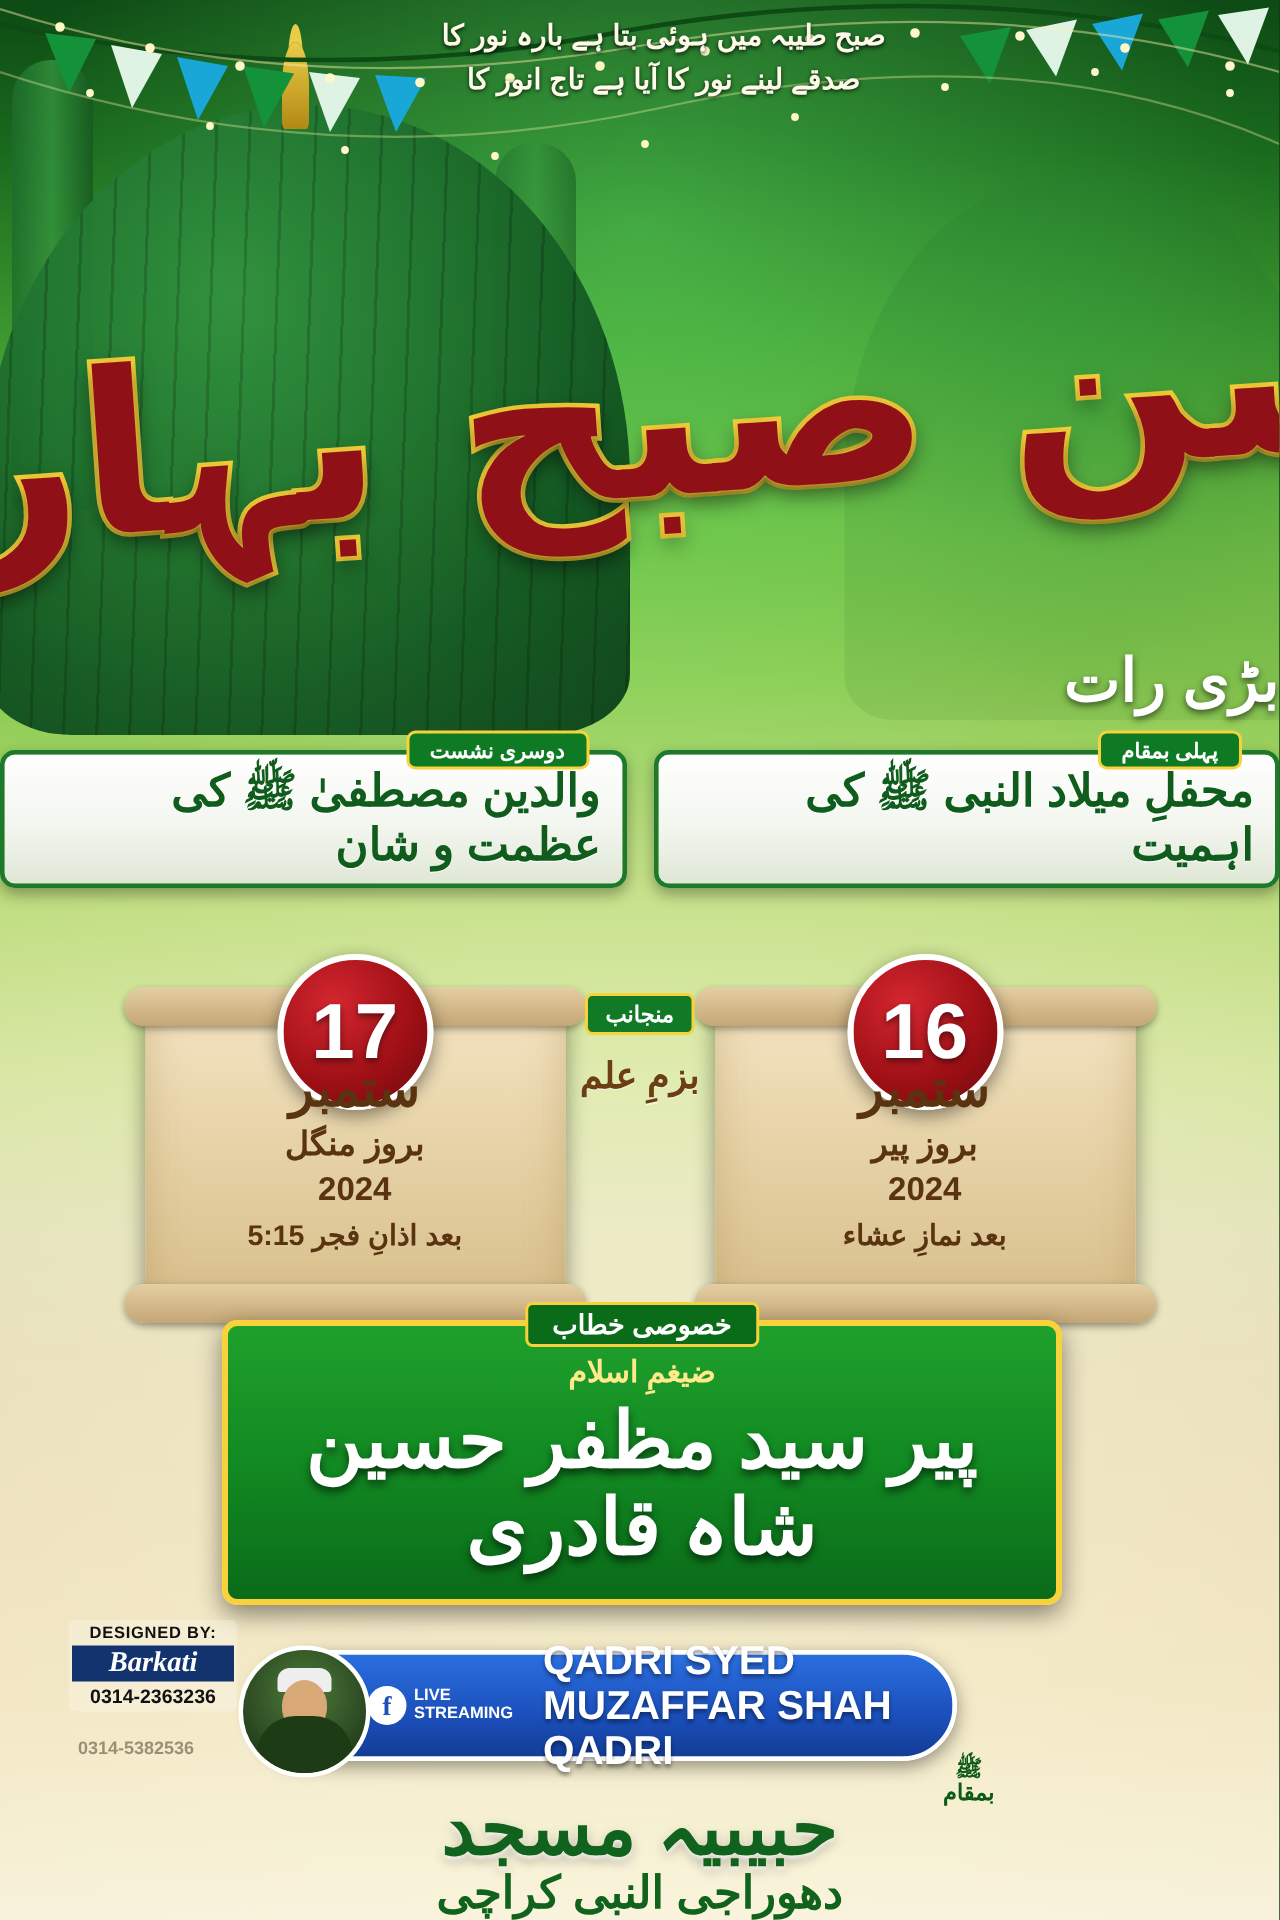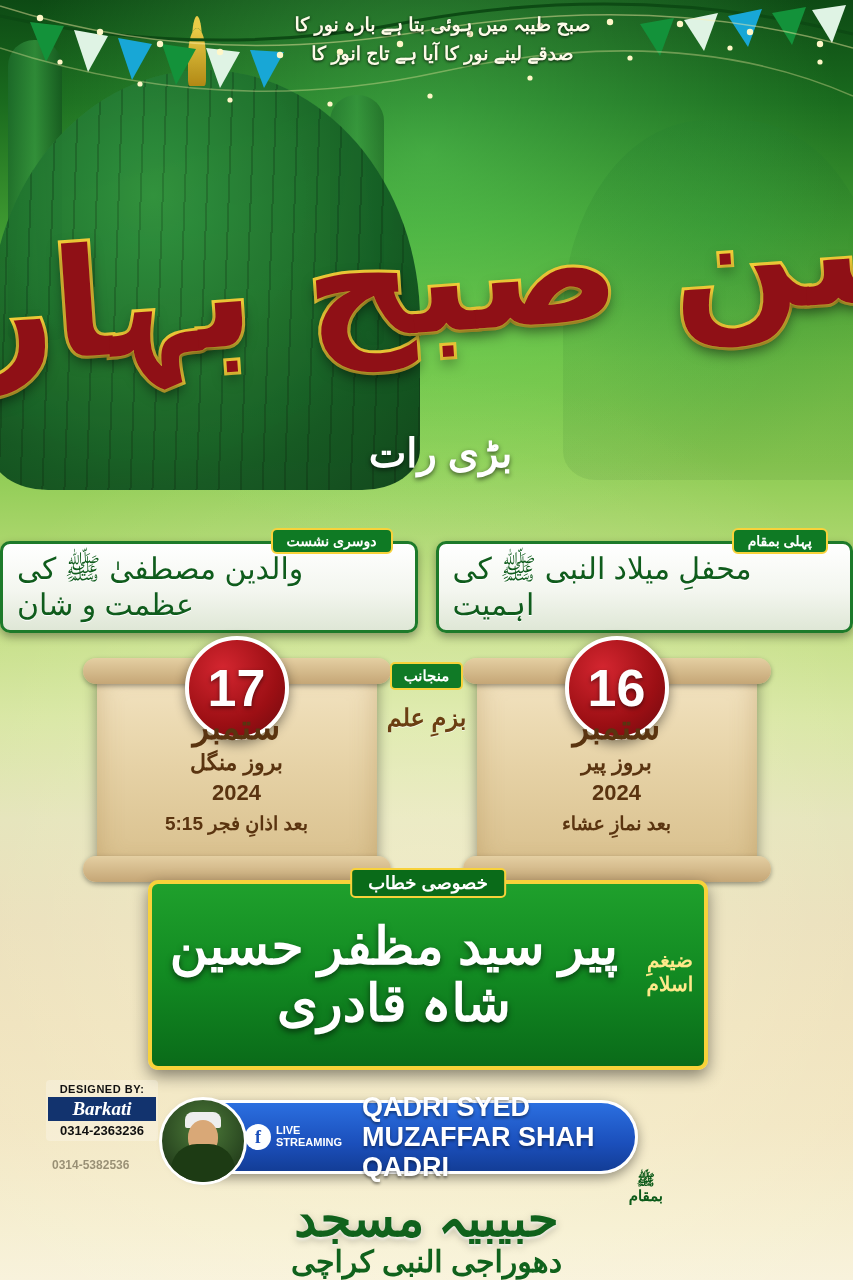--- a/index.html
+++ b/index.html
@@ -91,47 +91,46 @@
     -webkit-text-stroke:6px #f8d23a;
     paint-order:stroke fill;
     text-shadow:
       0 0 2px #f8d23a,
       0 6px 14px rgba(0,0,0,0.55);
     transform:rotate(-4deg);
     white-space:nowrap;
   }
   .title-sub {
     position:absolute; top:430px; left:0; width:853px;
-    text-align:center; direction:rtl;
+    direction:rtl;
     font-size:40px; font-weight:bold;
     color:#ffffff;
     text-shadow:0 2px 5px rgba(0,0,0,0.6);
     letter-spacing:4px;
     padding-left:28px;
   }
   
   .sessions {
     position:absolute; top:500px; left:0; width:853px;
     display:flex; flex-direction:row-reverse; justify-content:center; gap:18px;
   }
   .session {
     position:relative;
     width:420px; height:92px;
     background:linear-gradient(180deg,#ffffff 0%,#f3f6ef 55%,#dfe7d6 100%);
     border:3px solid #1d7a2a;
     border-radius:10px;
     box-shadow:0 4px 10px rgba(0,0,0,0.35);
     display:flex; align-items:center; justify-content:center;
     direction:rtl;
-    margin-top:41px;
   }
   .session-text {
-    font-size:30px; font-weight:normal; color:#0f5c1c;
+    font-size:30px; font-weight:bold; color:#0f5c1c;
     text-shadow:0 1px 0 #fff;
-    padding:0 14px; text-align:left; line-height:1.2;
+    padding:0 14px; text-align:right; line-height:1.2;
   }
   .session-badge {
     position:absolute; top:-16px; right:22px;
     background:#0f7a24; color:#fff; font-size:14px; font-weight:bold;
     padding:3px 14px; border-radius:6px; border:2px solid #f8d23a;
     direction:rtl;
   }
   
   .scrolls {
     position:absolute; top:640px; left:0; width:853px; height:240px;
@@ -184,21 +183,21 @@
     text-shadow:0 1px 0 rgba(255,255,255,0.6);
   }
   
   .speaker-panel {
     position:absolute; top:880px; left:148px; width:560px; height:190px;
     background:linear-gradient(180deg,#1fa02c 0%,#128a22 50%,#0a6b19 100%);
     border:4px solid #f8d23a;
     border-radius:10px;
     box-shadow:0 6px 16px rgba(0,0,0,0.45);
     direction:rtl; text-align:center;
-    display:flex; flex-direction:row; align-items:center; justify-content:center;
+    display:flex; flex-direction:column; align-items:center; justify-content:center;
   }
   .speaker-top {
     position:absolute; top:-16px; left:50%; transform:translateX(-50%);
     background:#0a6b19; color:#fff; font-size:18px; font-weight:bold;
     padding:2px 16px; border-radius:5px; border:2px solid #f8d23a;
   }
   .speaker-title { color:#ffe98a; font-size:20px; font-weight:bold; margin-bottom:6px; }
   .speaker-name {
     color:#ffffff; font-size:52px; font-weight:bold; line-height:1.1;
     text-shadow:0 3px 6px rgba(0,0,0,0.55);

